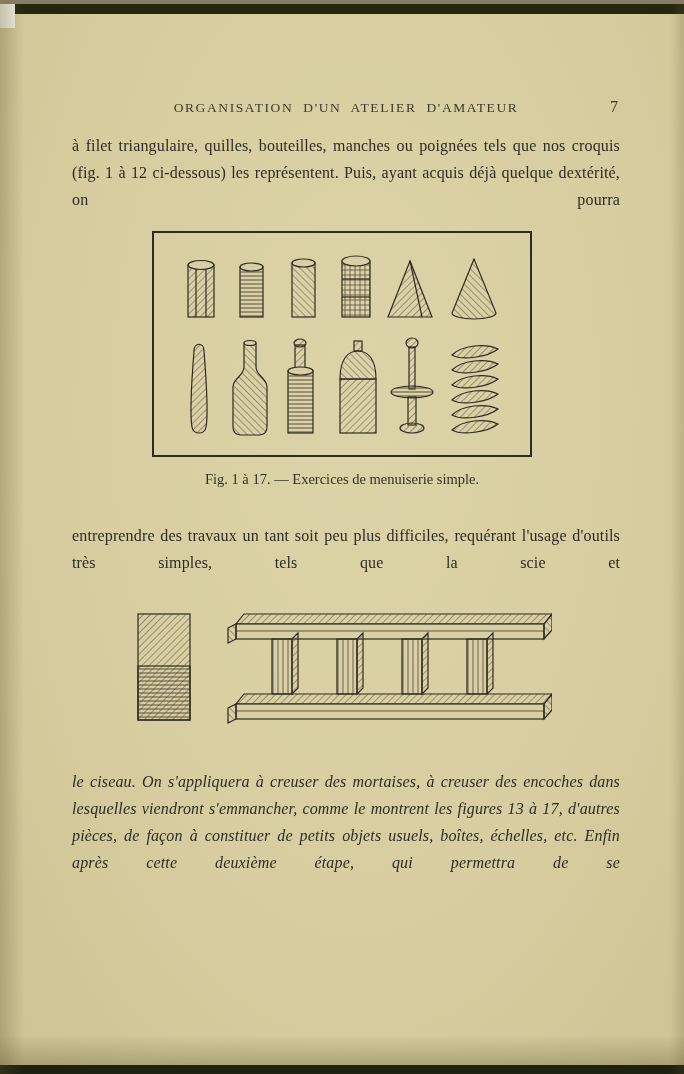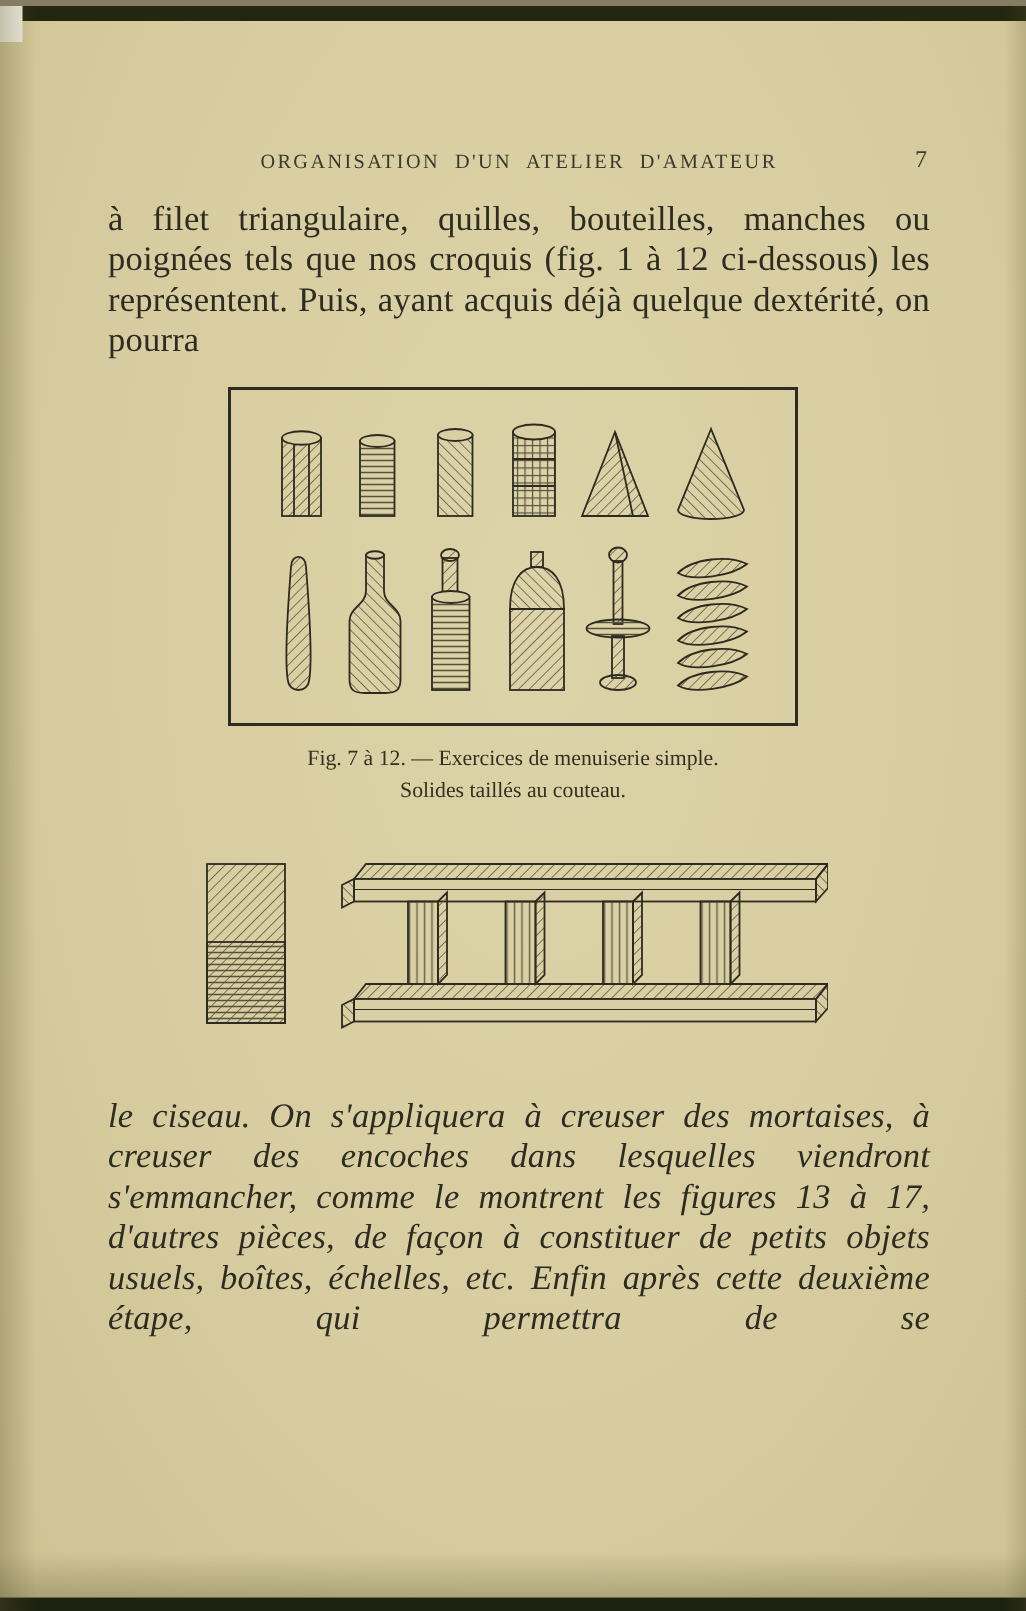--- a/index.html
+++ b/index.html
@@ -31,21 +31,21 @@
     letter-spacing:1.6px;
     word-spacing:5px;
     color:#3b392c;
   }
   .running-head .pageno{
     position:absolute;right:2px;top:-2px;
     font-size:16px;letter-spacing:0;word-spacing:0;
   }
   p.body-text{
     margin:16px 64px 0 72px;
-    font-size:23px;
+    font-size:16px;
     line-height:27px;
     text-align:justify;
     text-align-last:justify;
     letter-spacing:0.15px;
   }
   p.body-text.p2{margin-top:32px;}
   p.body-text.p3{margin-top:34px;font-style:italic;}
 
   .figure-box{
     margin:18px auto 0;
@@ -150,24 +150,24 @@
         <path d="M288,131 C298,121 322,119 334,125 C324,133 298,137 288,131 Z" fill="url(#pDiag)"></path>
         <path d="M288,146 C298,136 322,134 334,140 C324,148 298,152 288,146 Z" fill="url(#pDiag)"></path>
         <path d="M288,161 C298,151 322,149 334,155 C324,163 298,167 288,161 Z" fill="url(#pDiag)"></path>
         <path d="M288,176 C298,166 322,164 334,170 C324,178 298,182 288,176 Z" fill="url(#pDiag)"></path>
         <path d="M288,191 C298,181 322,179 334,185 C324,193 298,197 288,191 Z" fill="url(#pDiag)"></path>
       </g>
     </svg>
   </div>
 
   <div class="caption">
-    <div>Fig. 7 à 12. — Exercices de menuiserie simple.</div>
-    <div>Solides taillés au couteau.</div>
-  </div>
-
+    <div>Fig. 1 à 17. — Exercices de menuiserie simple.</div>
+  </div>
+
+  <p class="body-text p2">entreprendre des travaux un tant soit peu plus difficiles, requérant l'usage d'outils très simples, tels que la scie et</p>
 
   <div class="figure-open">
     <svg width="420" height="130" viewBox="0 0 420 130">
       <g stroke="#2e2a20" stroke-width="1.2" fill="none">
 
         <rect x="6" y="10" width="52" height="106" fill="url(#pDiag)"></rect>
         <rect x="6" y="62" width="52" height="54" fill="url(#pHoriz)"></rect>
 
         <polygon points="104,20 412,20 420,10 112,10" fill="url(#pDiag)"></polygon>
         <rect x="104" y="20" width="308" height="15" fill="#d8cfa4"></rect>

